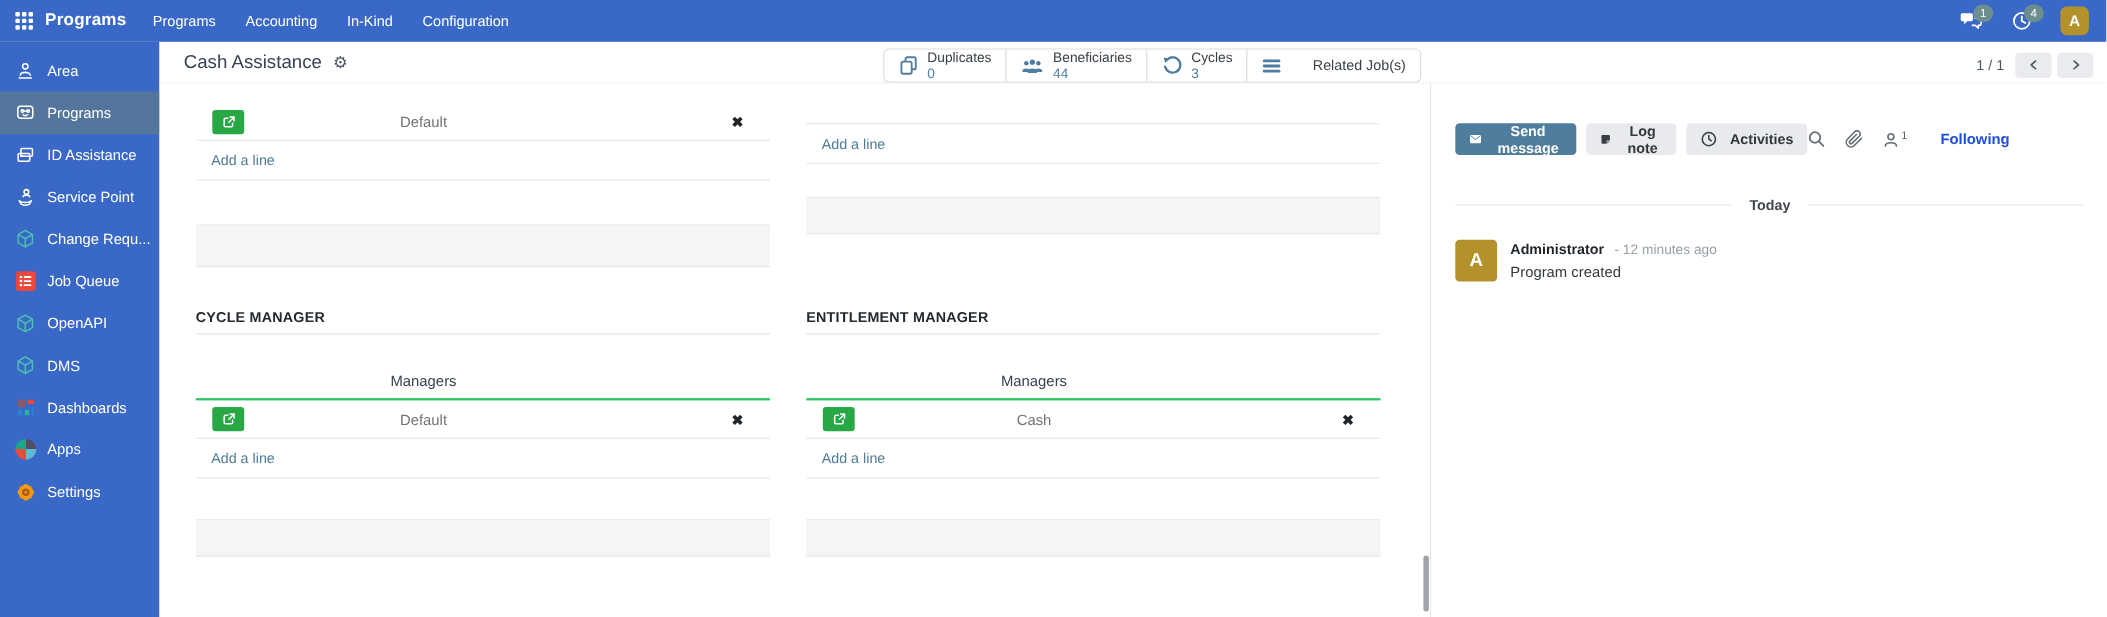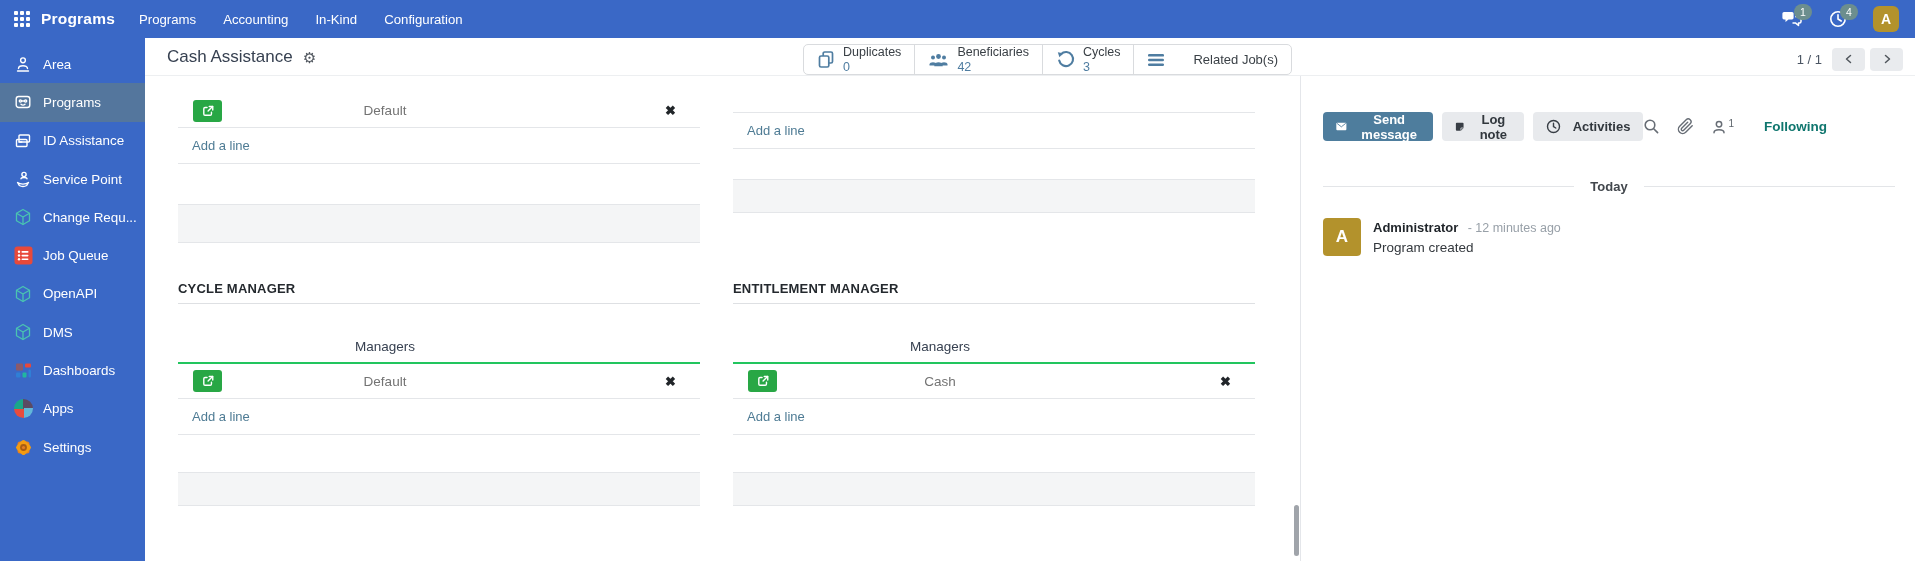--- a/index.html
+++ b/index.html
@@ -71,21 +71,21 @@
 
   
   .chatter { position:absolute; top:76px; left:1300px; right:0; bottom:0; background:#fff; border-left:1px solid #e4e6ea; padding:0 20px 0 22px; }
   .chat-toolbar { margin-top:36px; display:flex; align-items:center; }
   .cbtn { height:29px; border:none; border-radius:4px; display:flex; align-items:center; gap:12px; padding:0 13px; font-size:13px; font-weight:600; cursor:pointer; font-family:inherit; }
   .cbtn-primary { background:#4e7d9d; color:#fff; }
   .cbtn-light { background:#e8eaed; color:#31373d; margin-left:9px; }
   .chatter-icons { margin-left:auto; display:flex; align-items:center; gap:17px; }
   .cicon { cursor:pointer; display:flex; align-items:flex-start; }
   .cicon sup { font-size:10px; color:#5d646b; margin-left:1px; line-height:1; }
-  .following { margin-left:30px; margin-right:68px; color:#0f766e; font-size:13.5px; font-weight:600; cursor:pointer; }
+  .following { margin-left:30px; margin-right:68px; color:#1d4ed8; font-size:13.5px; font-weight:600; cursor:pointer; }
   .date-divider { margin-top:38px; display:flex; align-items:center; }
   .date-divider .dline { flex:1; height:1px; background:#e3e5e8; }
   .date-divider .dtext { margin:0 16px; font-size:13px; font-weight:700; color:#42474d; }
   .message { margin-top:24px; display:flex; gap:12px; }
   .msg-avatar { width:38px; height:38px; background:#b3922c; border-radius:4px; color:#fff; font-size:17px; font-weight:700; display:flex; align-items:center; justify-content:center; flex:0 0 38px; }
   .msg-author { font-size:13px; font-weight:700; color:#1f2429; cursor:pointer; }
   .msg-time { font-size:12.5px; color:#98a0a8; margin-left:5px; }
   .msg-text { margin-top:4px; font-size:13.5px; color:#33383d; }
 </style>
 </head>
@@ -267,21 +267,21 @@
         <svg width="21" height="18" viewBox="0 0 21 18" fill="#4f7da1">
           <circle cx="5" cy="6.5" r="2"></circle>
             <path d="M1.5 13.5 c0-3 7-3 7 0 v1 h-7 Z"></path>
           <circle cx="16" cy="6.5" r="2"></circle>
             <path d="M12.5 13.5 c0-3 7-3 7 0 v1 h-7 Z"></path>
           <circle cx="10.5" cy="5.5" r="2.4"></circle>
             <path d="M6.3 14.5 c0-4.2 8.4-4.2 8.4 0 v.8 H6.3 Z"></path>
         </svg>
         <span class="stat-text">
           <span class="stat-label">Beneficiaries</span>
-          <span class="stat-value">42</span>
+          <span class="stat-value">44</span>
         </span>
       </div>
       <div class="stat-btn">
         <svg width="19" height="19" viewBox="0 0 19 19">
           <path d="M5 4.2 A7 7 0 1 1 3.2 10.5" fill="none" stroke="#4f7da1" stroke-width="2.1" stroke-linecap="round"></path>
           <polygon points="1.8,2.2 7.2,3.2 3.4,7.2" fill="#4f7da1"></polygon>
         </svg>
         <span class="stat-text">
           <span class="stat-label">Cycles</span>
           <span class="stat-value">3</span>

